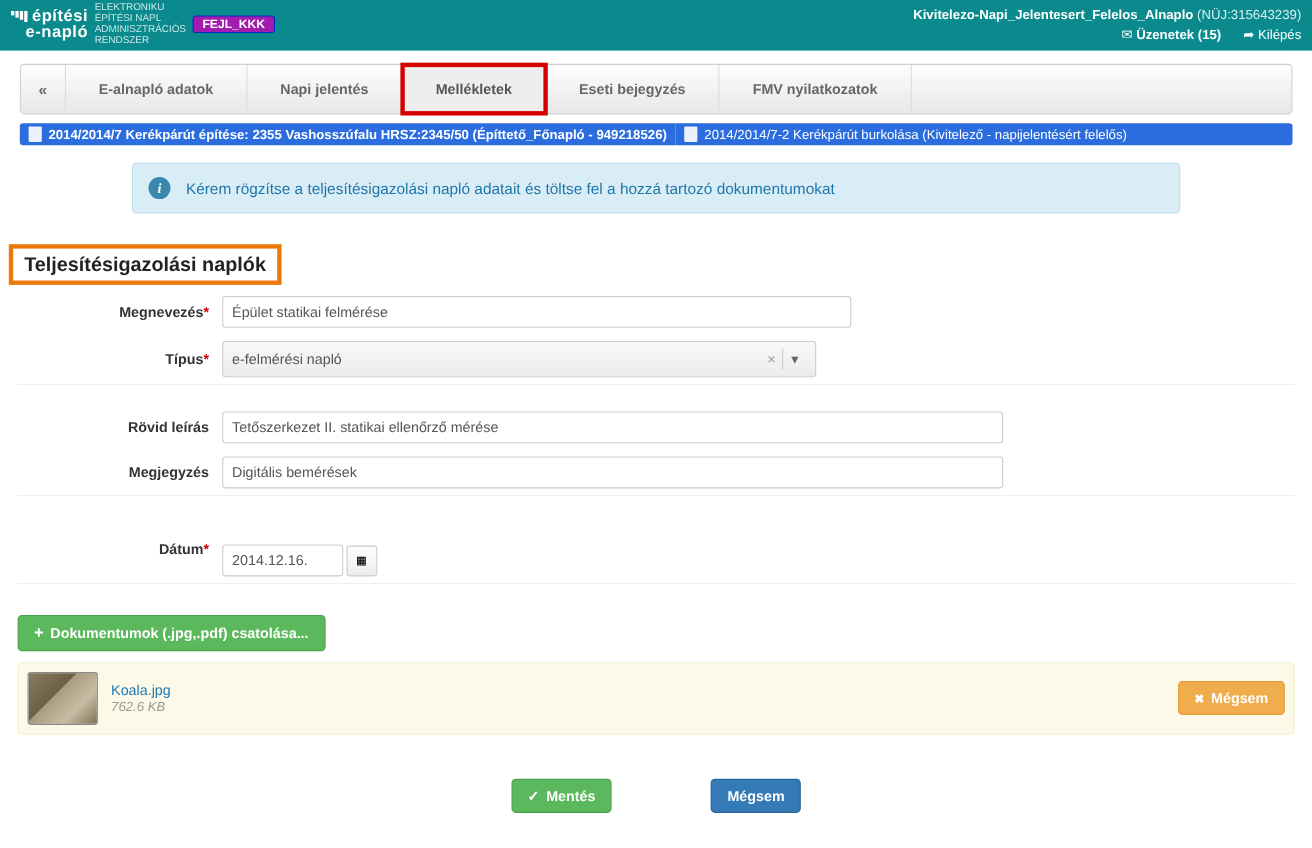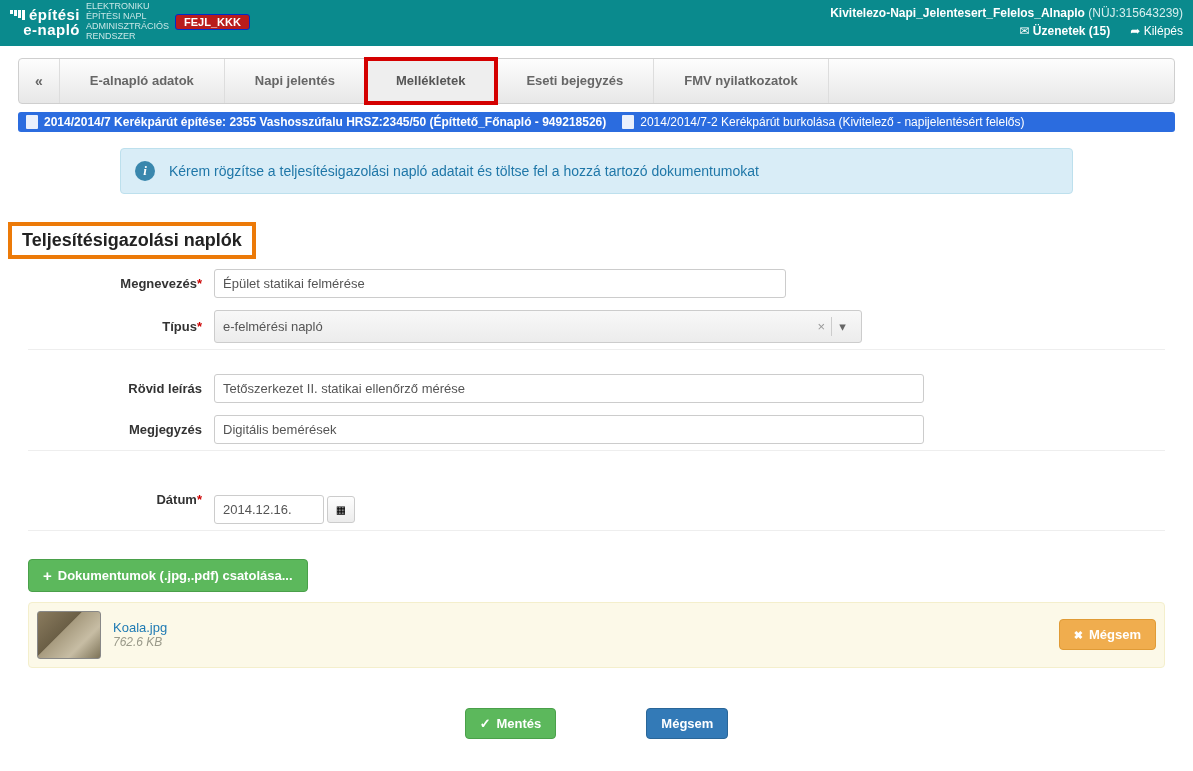--- a/index.html
+++ b/index.html
@@ -8,21 +8,21 @@
 
 .header { background: #0a8a8d; color: #fff; display: flex; align-items: center; padding: 2px 10px 4px 10px; }
 .logo { display: flex; align-items: center; margin-right: 10px; }
 .logo-bars { display: flex; gap: 1px; margin-bottom: 2px; }
 .logo-bars span { width: 3px; height: 8px; background: #fff; display: inline-block; }
 .logo-bars span:nth-child(1){height:4px} .logo-bars span:nth-child(2){height:6px} .logo-bars span:nth-child(3){height:8px} .logo-bars span:nth-child(4){height:10px}
 .logo-text { font-size: 11px; line-height: 1; text-align: right;}
 .logo-text .l1 { font-weight:bold; font-size:15px; letter-spacing:.5px;}
 .logo-text .l2 { font-weight:bold; font-size:15px; letter-spacing:.5px;}
 .logo-sub { font-size: 9px; line-height: 1.1; color: #c9e7e7; margin-left: 6px; }
-.env-badge { background: #b91c1c; border: 1px solid #002ccc; color: #fff; font-size: 11px; font-weight: bold; padding: 1px 8px; border-radius: 3px; margin-left: 6px; }
+.env-badge { background: #a21caf; border: 1px solid #002ccc; color: #fff; font-size: 11px; font-weight: bold; padding: 1px 8px; border-radius: 3px; margin-left: 6px; }
 .header-right { margin-left: auto; text-align: right; font-size: 12px; line-height: 1.5; }
 .header-right a { color: #fff; text-decoration: none; }
 .user-line { font-weight: bold; }
 .user-id { font-weight: normal; color: #d7efef; }
 
 
 .tabs-wrap { padding: 0 18px; }
 .tabs { display: flex; background: linear-gradient(#fdfdfd,#e7e7e7); border: 1px solid #cfcfcf; border-radius: 4px; margin-top: 12px; }
 .tab { padding: 14px 30px; color: #666; font-weight: bold; font-size: 13px; border-right: 1px solid #ddd; cursor: pointer; }
 .tab.small { padding: 14px 16px; font-size: 14px; }
@@ -35,30 +35,30 @@
 .crumb-part.second { background: #2b6cdf; border-radius:0 3px 3px 0; font-weight:normal; flex:1;}
 .crumb-icon { width:12px; height:14px; background:#fff; opacity:.9; display:inline-block; border-radius:1px;}
 
 
 .alert-info { margin: 16px 120px 20px 120px; background: #d9edf7; border:1px solid #bde0ed; border-radius:4px; padding: 12px 14px; color:#1f77a8; display:flex; align-items:center; gap:14px; font-size:14px;}
 .alert-info .i { width:20px; height:20px; border-radius:50%; background:#3a87ad; color:#fff; font-style:italic; font-family:Georgia,serif; display:flex; align-items:center; justify-content:center; font-size:13px; font-weight:bold;}
 
 .section-title { display:inline-block; margin: 8px 0 4px 8px; font-size:18px; font-weight:bold; color:#222; border:4px solid #ec7a08; padding:4px 10px; background:#fff;}
 
 
-.form { padding: 0 28px; }
+.form { padding: 0 16px; }
 .form-table { width: 100%; border-collapse: separate; border-spacing: 0; }
 .form-table td { padding: 6px 6px; vertical-align: middle; }
 .form-table td.lbl { text-align: right; width: 180px; color:#333; font-weight:bold; font-size:13px; }
 .req { color:#cc0000; }
 .form-sep td { border-top: 1px solid #eee; padding-top: 18px; padding-bottom:0; }
 input[type=text], .combo, textarea { border:1px solid #ccc; border-radius:3px; padding:6px 8px; font-size:13px; color:#555; }
 .w540 { width: 572px; }
 .w700 { width: 710px; }
-.combo { width:648px; display:flex; align-items:center; background:linear-gradient(#f8f8f8,#ececec); cursor:pointer;}
+.combo { width:540px; display:flex; align-items:center; background:linear-gradient(#f8f8f8,#ececec); cursor:pointer;}
 .combo-text { flex:1; color:#555; }
 .combo-x { color:#999; padding:0 6px; cursor:pointer;}
 .combo-caret { width:22px; text-align:center; border-left:1px solid #ccc; color:#666; padding:2px 0;}
 .date-input { width: 110px; margin-top: 20px; }
 .date-btn { border:1px solid #ccc; background:linear-gradient(#fefefe,#ececec); padding:5px 9px; border-radius:3px; margin-left:-1px; cursor:pointer;}
 
 
 .btn { border:1px solid transparent; border-radius:4px; padding:7px 14px; font-size:13px; font-weight:bold; cursor:pointer; display:inline-flex; align-items:center; gap:6px;}
 .btn-green { background:#5cb85c; border-color:#4aa04a; color:#fff; }
 .btn-orange { background:#f0ad4e; border-color:#e09b36; color:#fff; }

